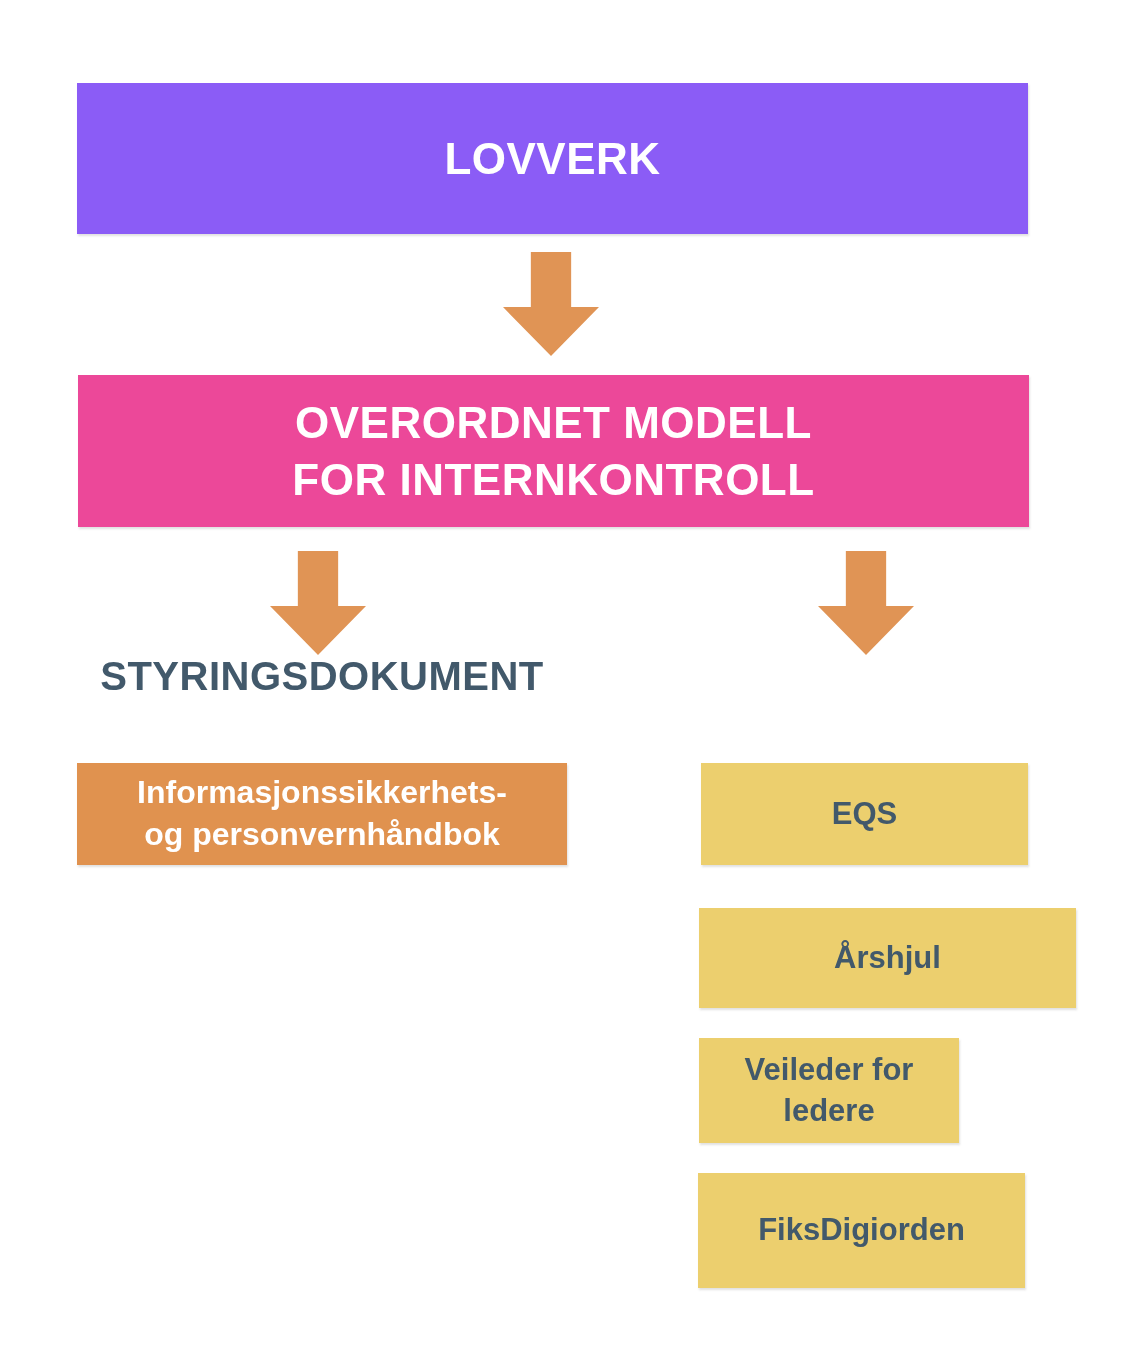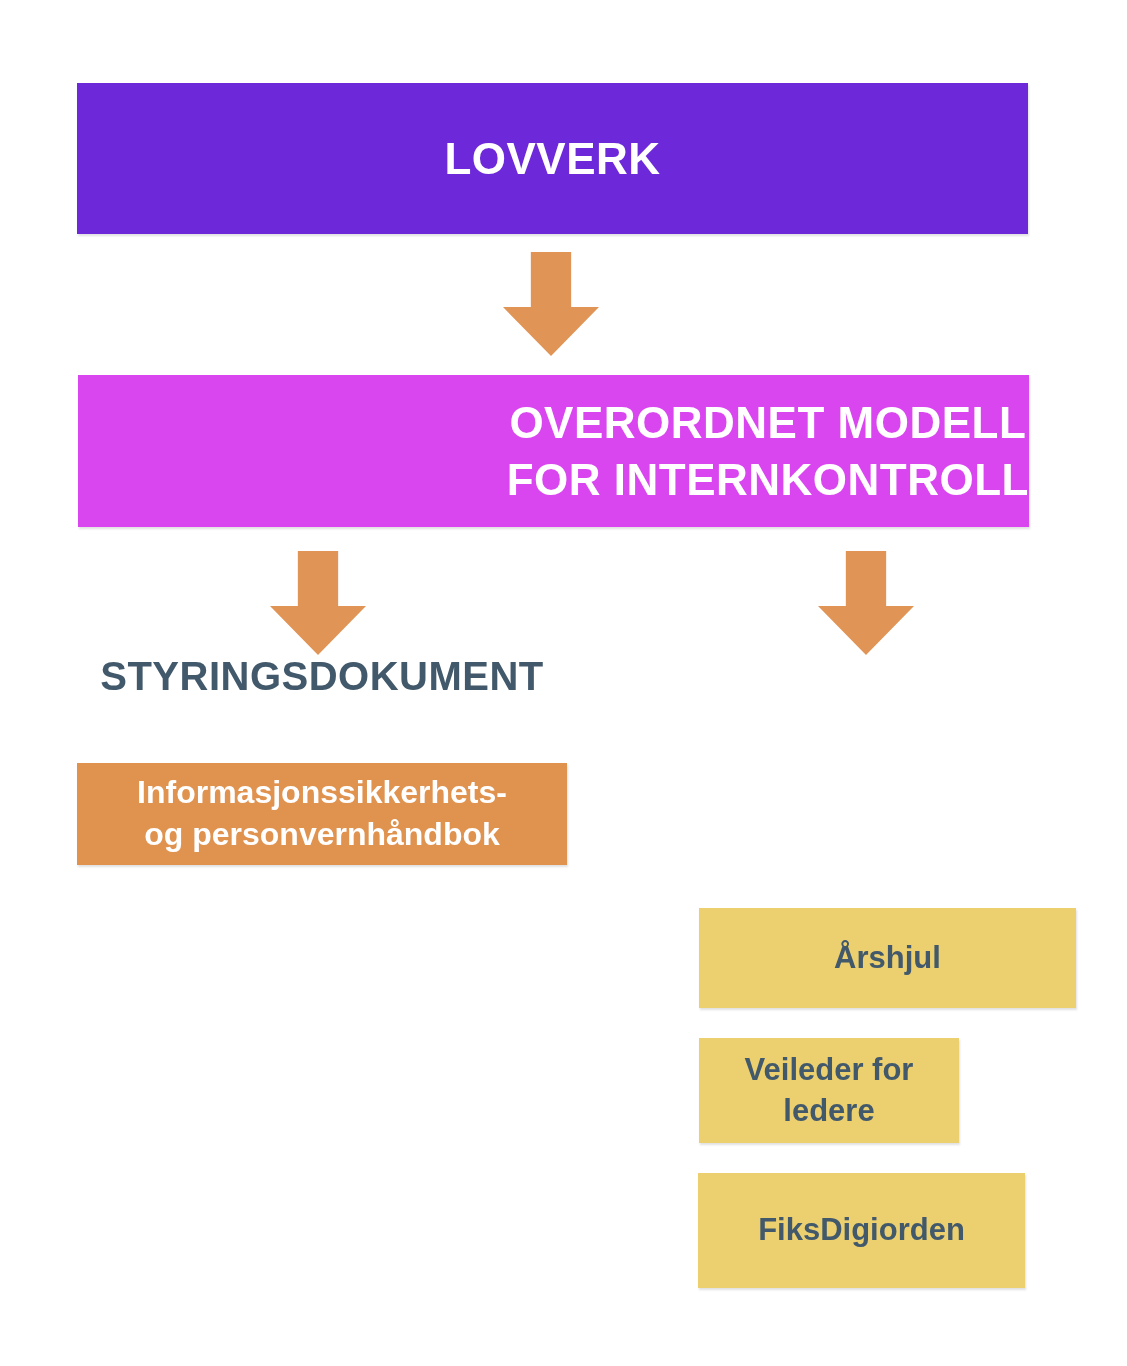--- a/index.html
+++ b/index.html
@@ -16,22 +16,22 @@
     overflow: hidden;
   }
   .box {
     position: absolute;
     display: flex;
     align-items: center;
     justify-content: center;
     text-align: center;
     box-shadow: 1px 2px 2px rgba(90, 90, 90, 0.18);
   }
-  .teal   { background: #6d28d9; }
-  .slate  { background: #d946ef; justify-content: flex-end; }
+  .teal   { background: #8b5cf6; }
+  .slate  { background: #ec4899; }
   .orangebg { background: #E0924F; }
   .yellowbg { background: #ECCF6E; }
 
   .label {
     white-space: pre-line;
     font-weight: bold;
     line-height: 1.3;
   }
   .label.white { color: #ffffff; }
   .label.dark  { color: #42596B; }
@@ -93,20 +93,23 @@
   <div class="down-arrow" id="arrow-right"></div>
 
   <div class="branch-heading" id="heading-left">STYRINGSDOKUMENT</div>
 
 
   <div class="box orangebg" id="doc-box">
     <span class="label white md">Informasjonssikkerhets-
 og personvernhåndbok</span>
   </div>
 
+  <div class="box yellowbg" id="tool-box-0">
+    <span class="label dark sm">EQS</span>
+  </div>
 
   <div class="box yellowbg" id="tool-box-1">
     <span class="label dark sm">Årshjul</span>
   </div>
 
   <div class="box yellowbg" id="tool-box-2">
     <span class="label dark sm">Veileder for ledere</span>
   </div>
 
   <div class="box yellowbg" id="tool-box-3">

